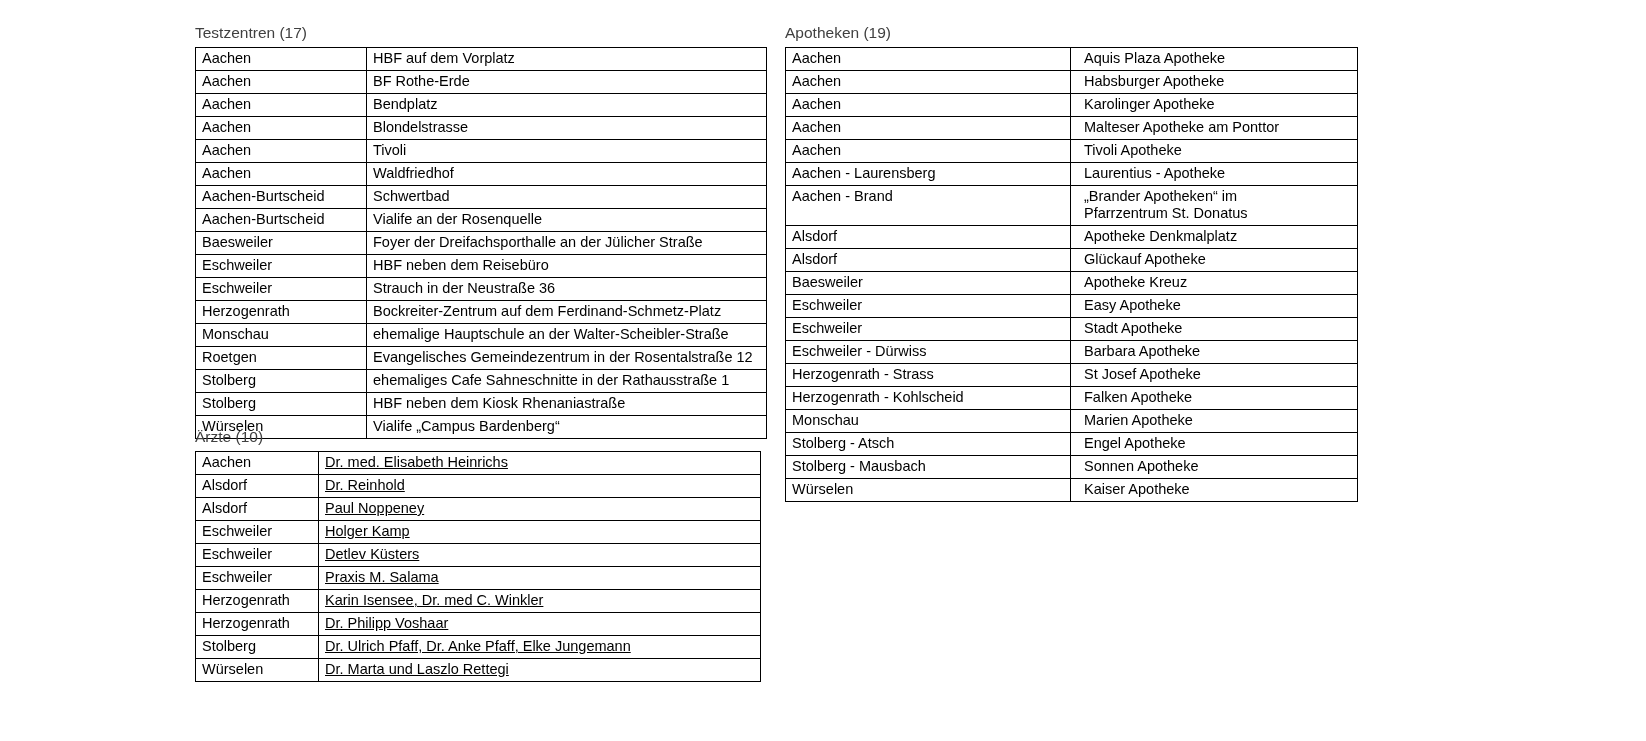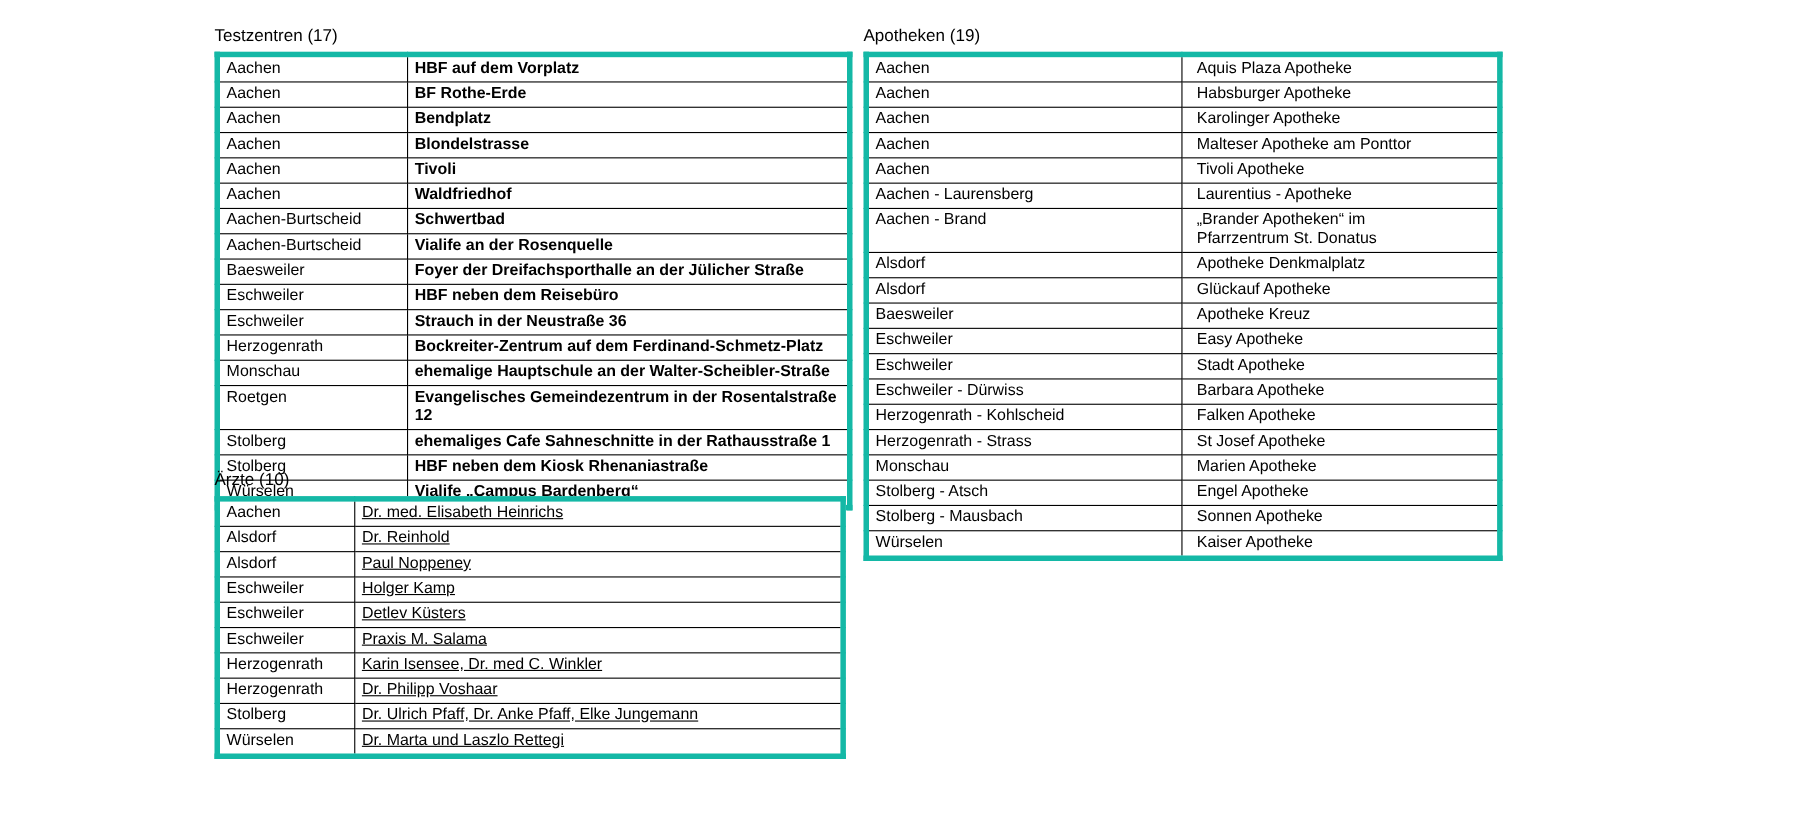--- a/index.html
+++ b/index.html
@@ -20,42 +20,42 @@
     width: 1646px;
     height: 741px;
   }
   .block {
     position: absolute;
   }
   .block-title {
     font-size: 15.5px;
     line-height: 20px;
     margin-bottom: 4px;
-    color: #000000;
+    color: #404040;
     white-space: nowrap;
   }
   table.data {
     border-collapse: collapse;
     table-layout: fixed;
-    border: 5px solid #14b8a6;
+    border: 1px solid #14b8a6;
     background: #fff;
   }
   table.data td {
     border: 1px solid #000;
     font-size: 14.5px;
     line-height: 17px;
     padding: 2px 6px 3px 6px;
     vertical-align: top;
     white-space: pre-line;
   }
   
   #testzentren-block { left: 195px; top: 23px; }
   #testzentren-table { width: 547px; }
   #testzentren-table td.col-city { width: 158px; }
-  #testzentren-table td.col-loc { width: 387px; font-weight: bold; }
+  #testzentren-table td.col-loc { width: 387px; }
 
   
   #aerzte-block { left: 195px; top: 427px; }
   #aerzte-table { width: 541px; }
   #aerzte-table td.col-city { width: 110px; }
   #aerzte-table td.col-loc { width: 429px; text-decoration: underline; }
 
   
   #apotheken-block { left: 785px; top: 23px; }
   #apotheken-table { width: 541px; }
@@ -242,26 +242,26 @@
           </tr>
           <tr>
             <td class="col-city">Eschweiler</td>
             <td class="col-loc">Stadt Apotheke</td>
           </tr>
           <tr>
             <td class="col-city">Eschweiler - Dürwiss</td>
             <td class="col-loc">Barbara Apotheke</td>
           </tr>
           <tr>
+            <td class="col-city">Herzogenrath - Strass</td>
+            <td class="col-loc">St Josef Apotheke</td>
+          </tr>
+          <tr>
             <td class="col-city">Herzogenrath - Kohlscheid</td>
             <td class="col-loc">Falken Apotheke</td>
-          </tr>
-          <tr>
-            <td class="col-city">Herzogenrath - Strass</td>
-            <td class="col-loc">St Josef Apotheke</td>
           </tr>
           <tr>
             <td class="col-city">Monschau</td>
             <td class="col-loc">Marien Apotheke</td>
           </tr>
           <tr>
             <td class="col-city">Stolberg - Atsch</td>
             <td class="col-loc">Engel Apotheke</td>
           </tr>
           <tr>

